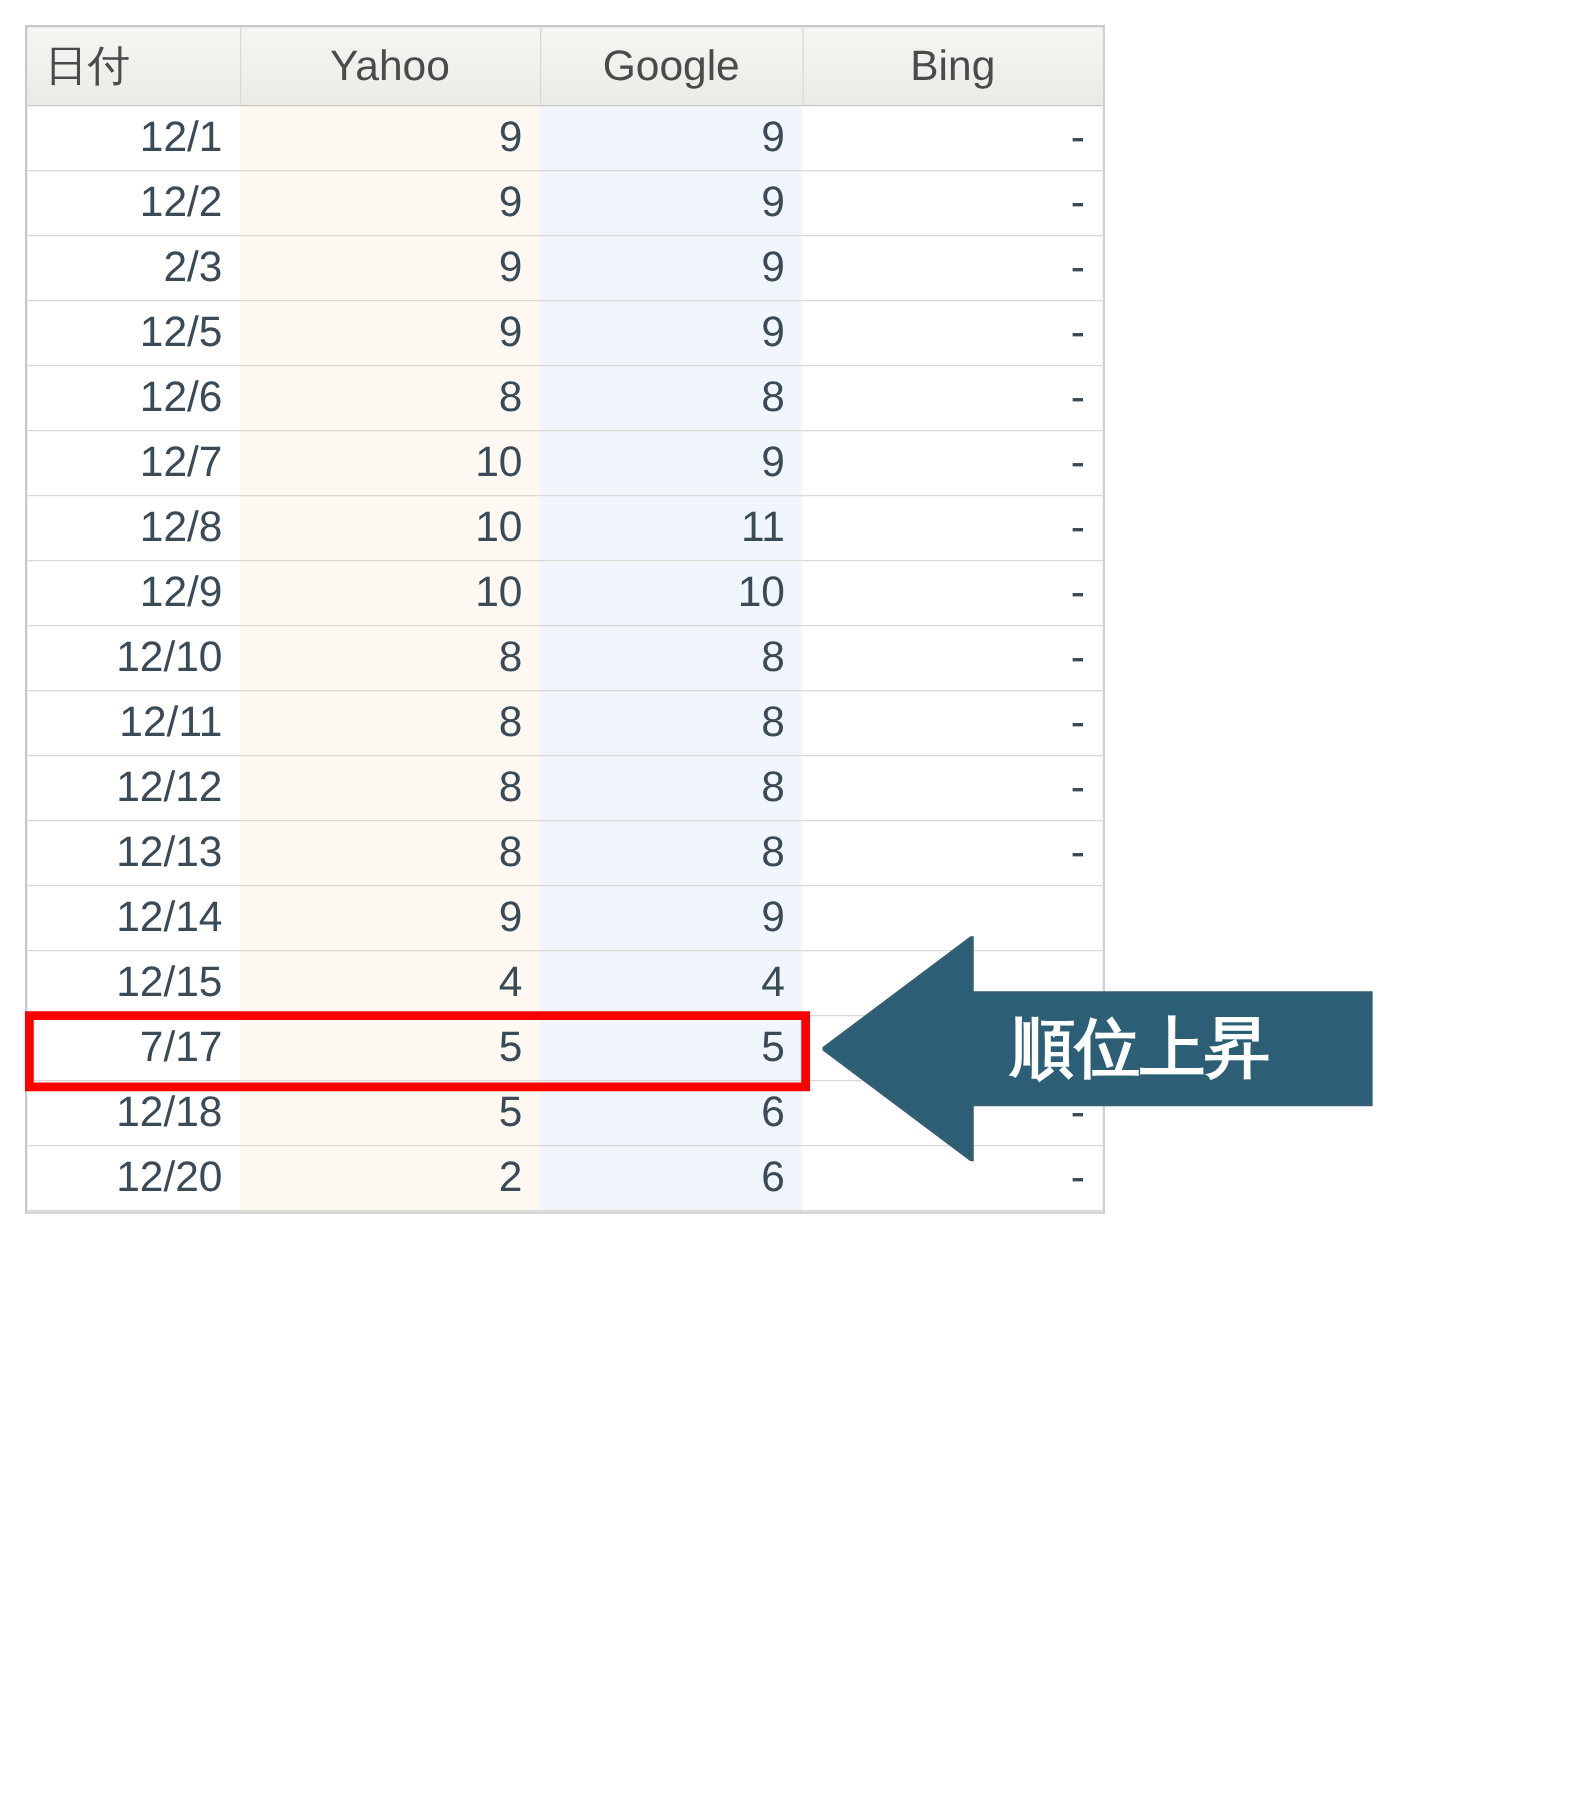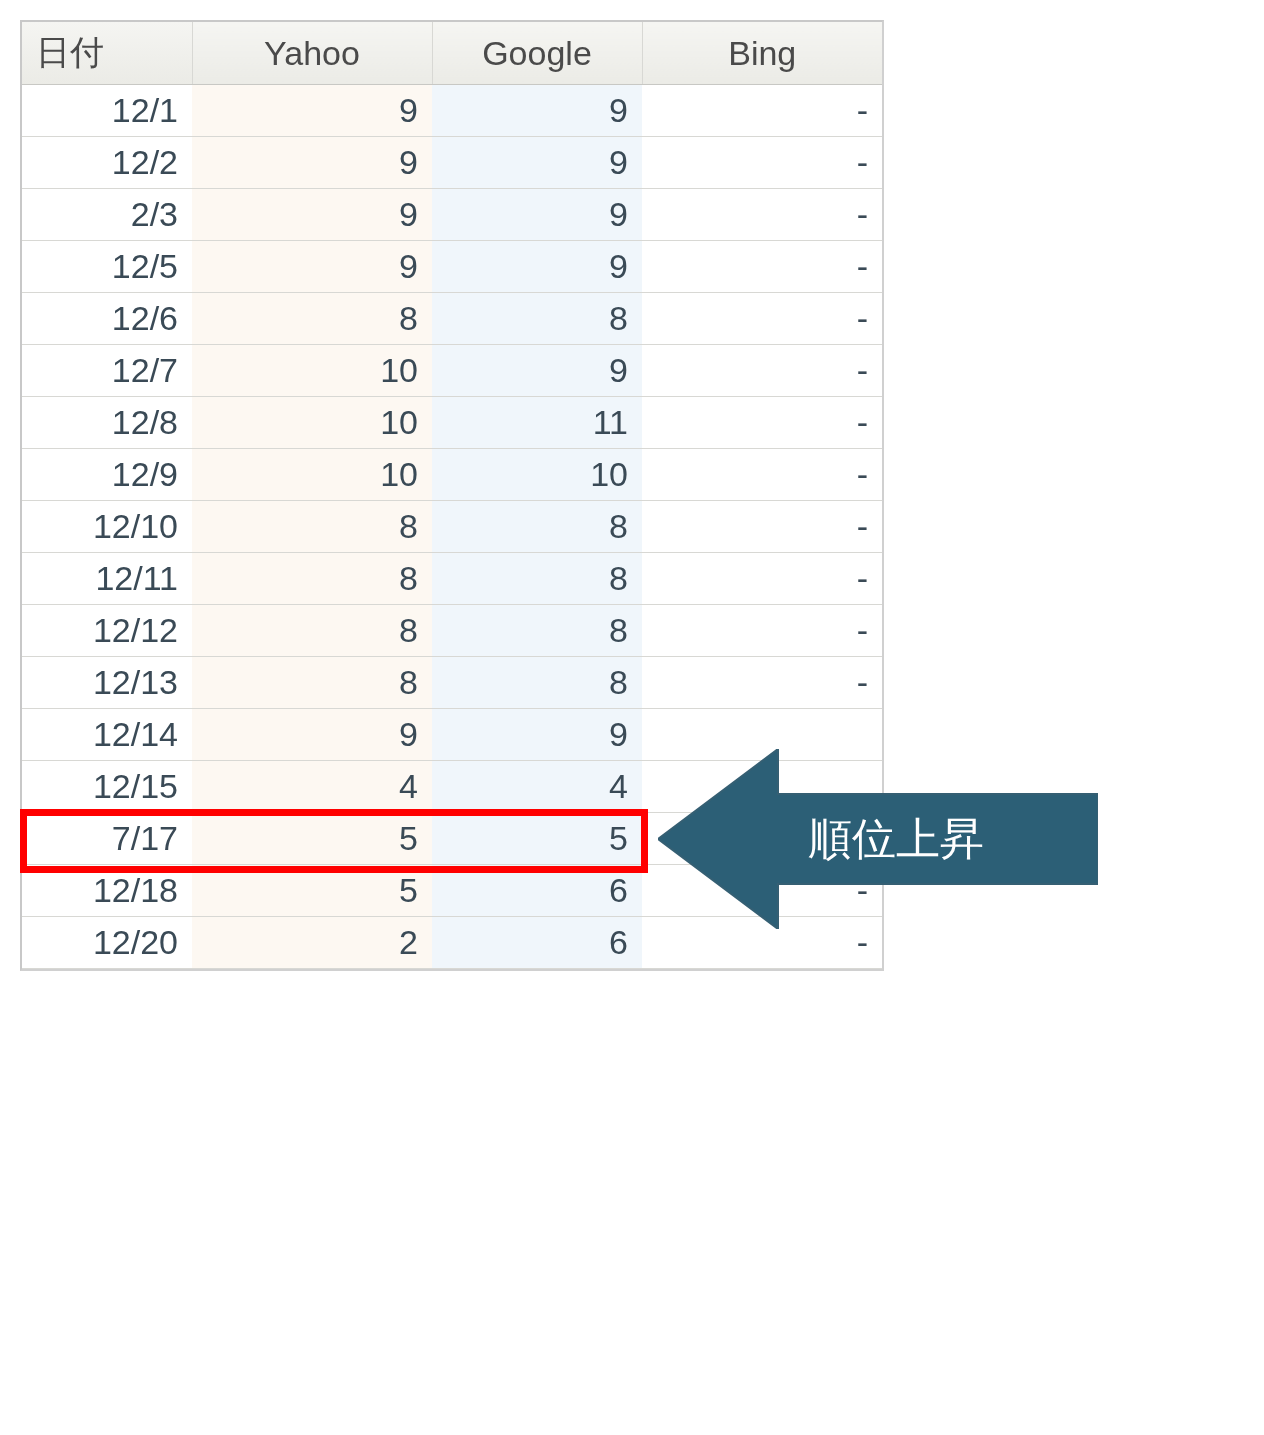--- a/index.html
+++ b/index.html
@@ -78,22 +78,22 @@
     .arrow-callout {
       position: absolute;
       z-index: 20;
     }
     .arrow-svg {
       display: block;
     }
     .arrow-label {
       position: absolute;
       color: #ffffff;
-      font-size: 44px;
-      font-weight: normal;
+      font-size: 52px;
+      font-weight: bold;
       white-space: nowrap;
       top: 50%;
       transform: translateY(-50%);
       left: 150px;
     }
   </style>
 </head>
 <body>
 
 <div class="table-container">

